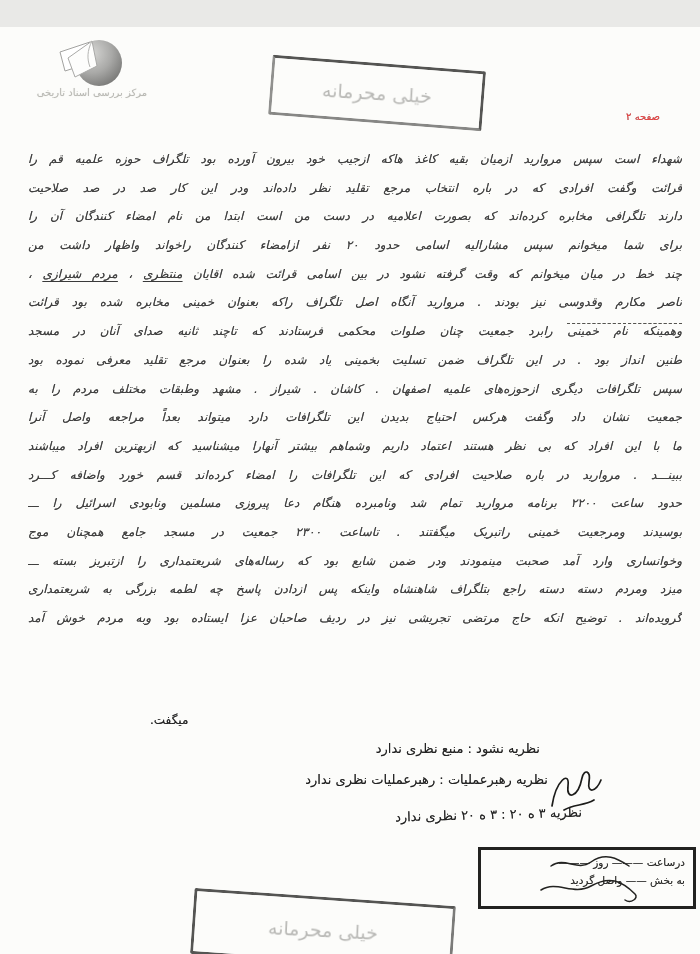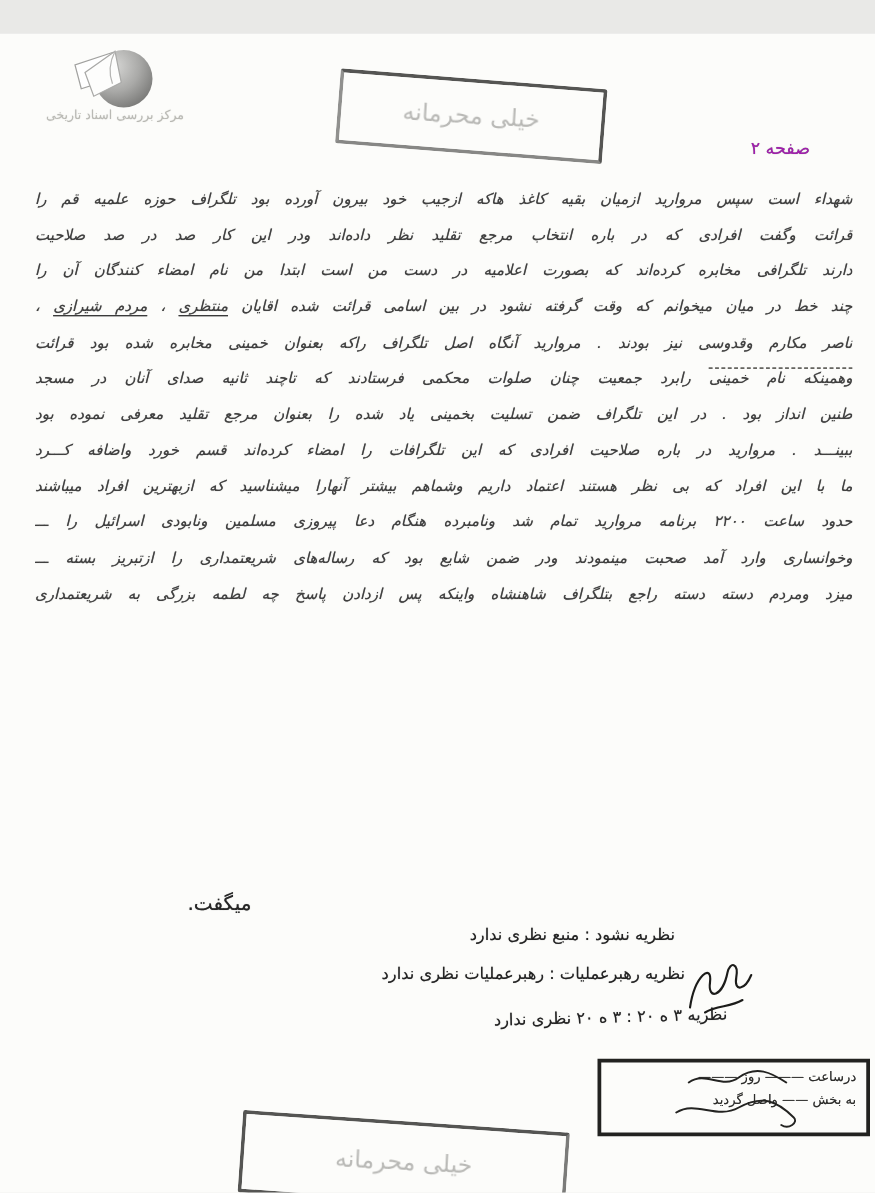--- a/index.html
+++ b/index.html
@@ -17,31 +17,31 @@
   
   .stamp{position:absolute;border:3px solid rgba(38,38,36,0.78);border-radius:2px;
          display:flex;align-items:center;justify-content:center;}
   .stamp .stamp-text{direction:rtl;font-size:19px;color:#5c5c58;opacity:0.42;
          filter:blur(0.4px);letter-spacing:2px;transform:rotate(-1deg);}
   .stamp-top{left:270px;top:36px;width:208px;height:54px;transform:rotate(4.5deg);
          border-left-color:rgba(38,38,36,0.5);border-bottom-color:rgba(38,38,36,0.55);}
   .stamp-bottom{left:192px;top:870px;width:256px;height:60px;transform:rotate(4deg);
          border-right-color:rgba(38,38,36,0.6);}
   
-  .page-num{position:absolute;right:52px;top:84px;direction:rtl;font-size:14px;
-         color:#a21caf;text-shadow:0 0 0.6px rgba(0,0,0,0.55);}
+  .page-num{position:absolute;right:40px;top:84px;direction:rtl;font-size:10px;
+         color:#ef4444;text-shadow:0 0 0.6px rgba(0,0,0,0.55);}
   
   .body-text{position:absolute;left:28px;top:118px;width:654px;direction:rtl;
          font-size:12px;line-height:28.7px;color:#404040;
          text-shadow:0 0 0.6px rgba(10,10,10,0.55);font-style:italic;}
   .body-text p{margin:0;height:28.7px;overflow:hidden;text-align:justify;text-align-last:justify;}
   .u{text-decoration:underline;text-decoration-thickness:1px;text-underline-offset:3px;text-decoration-color:#3a3a3a;}
   .ov{text-decoration-line:overline;text-decoration-style:dashed;text-decoration-color:#55544f;text-decoration-thickness:1px;}
   
-  .cont-word{position:absolute;left:150px;top:686px;direction:rtl;font-size:16px;
+  .cont-word{position:absolute;left:150px;top:686px;direction:rtl;font-size:12px;
          text-shadow:0 0 0.6px rgba(10,10,10,0.55);}
   .note{position:absolute;direction:rtl;font-size:13px;color:#232323;
          text-shadow:0 0 0.6px rgba(10,10,10,0.5);}
   .note-source{right:160px;top:714px;}
   .note-operations{right:152px;top:745px;}
   .note-20h3{right:118px;top:780px;transform:rotate(-1.5deg);}
   .signature{position:absolute;right:94px;top:733px;}
   
   .receipt{position:absolute;left:478px;top:820px;width:212px;height:56px;
          border:3px solid #222220;background:transparent;}
@@ -67,29 +67,34 @@
   <div class="stamp stamp-top">
     <span class="stamp-text">خیلی محرمانه</span>
   </div>
 
   <div class="page-num">صفحه ۲</div>
 
   <div class="body-text" dir="rtl">
     <p>شهداء است سپس مروارید ازمیان بقیه کاغذ هاکه ازجیب خود بیرون آورده بود تلگراف حوزه علمیه قم را</p>
     <p>قرائت وگفت افرادی که در باره انتخاب مرجع تقلید نظر داده‌اند ودر این کار صد در صد صلاحیت</p>
     <p>دارند تلگرافی مخابره کرده‌اند که بصورت اعلامیه در دست من است ابتدا من نام امضاء کنندگان آن را</p>
+    <p>برای شما میخوانم سپس مشارالیه اسامی حدود ۲۰ نفر ازامضاء کنندگان راخواند واظهار داشت من</p>
     <p><span>چند خط در میان میخوانم که وقت گرفته نشود در بین اسامی قرائت شده اقایان </span><span class="u">منتظری</span><span> ، </span><span class="u">مردم شیرازی</span><span> ،</span></p>
     <p>ناصر مکارم وقدوسی نیز بودند . مروارید آنگاه اصل تلگراف راکه بعنوان خمینی مخابره شده بود قرائت</p>
     <p><span class="ov">وهمینکه نام خمینی</span><span> رابرد جمعیت چنان صلوات محکمی فرستادند که تاچند ثانیه صدای آنان در مسجد</span></p>
     <p>طنین انداز بود . در این تلگراف ضمن تسلیت بخمینی یاد شده را بعنوان مرجع تقلید معرفی نموده بود</p>
+    <p>سپس تلگرافات دیگری ازحوزه‌های علمیه اصفهان . کاشان . شیراز . مشهد وطبقات مختلف مردم را به</p>
+    <p>جمعیت نشان داد وگفت هرکس احتیاج بدیدن این تلگرافات دارد میتواند بعداً مراجعه واصل آنرا</p>
+    <p>ما با این افراد که بی نظر هستند اعتماد داریم وشماهم بیشتر آنهارا میشناسید که ازبهترین افراد میباشند</p>
     <p>ببینـــد . مروارید در باره صلاحیت افرادی که این تلگرافات را امضاء کرده‌اند قسم خورد واضافه کـــرد</p>
-    <p>ما با این افراد که بی نظر هستند اعتماد داریم وشماهم بیشتر آنهارا میشناسید که ازبهترین افراد میباشند</p>
     <p>حدود ساعت ۲۲۰۰ برنامه مروارید تمام شد ونامبرده هنگام دعا پیروزی مسلمین ونابودی اسرائیل را ـــ</p>
+    <p>بوسیدند ومرجعیت خمینی راتبریک میگفتند . تاساعت ۲۳۰۰ جمعیت در مسجد جامع همچنان موج</p>
     <p>وخوانساری وارد آمد صحبت مینمودند ودر ضمن شایع بود که رساله‌های شریعتمداری را ازتبریز بسته ـــ</p>
     <p>میزد ومردم دسته دسته راجع بتلگراف شاهنشاه واینکه پس ازدادن پاسخ چه لطمه بزرگی به شریعتمداری</p>
+    <p>گرویده‌اند . توضیح انکه حاج مرتضی تجریشی نیز در ردیف صاحبان عزا ایستاده بود وبه مردم خوش آمد</p>
   </div>
 
   <div class="cont-word">میگفت.</div>
 
   <div class="note note-source">نظریه نشود : منبع نظری ندارد</div>
   <div class="note note-operations">نظریه رهبرعملیات : رهبرعملیات نظری ندارد</div>
   <svg class="signature" width="62" height="58" viewBox="0 0 62 58">
     <path d="M8 46 C12 20 26 10 24 26 C22 40 34 38 38 18 C40 9 47 10 45 22 C43 34 52 32 57 20 M20 50 C30 44 40 46 50 40" fill="none" stroke="#1c1c1a" stroke-width="1.7" stroke-linecap="round"></path>
   </svg>
   <div class="note note-20h3">نظریه ۳ ه ۲۰ : ۳ ه ۲۰ نظری ندارد</div>

